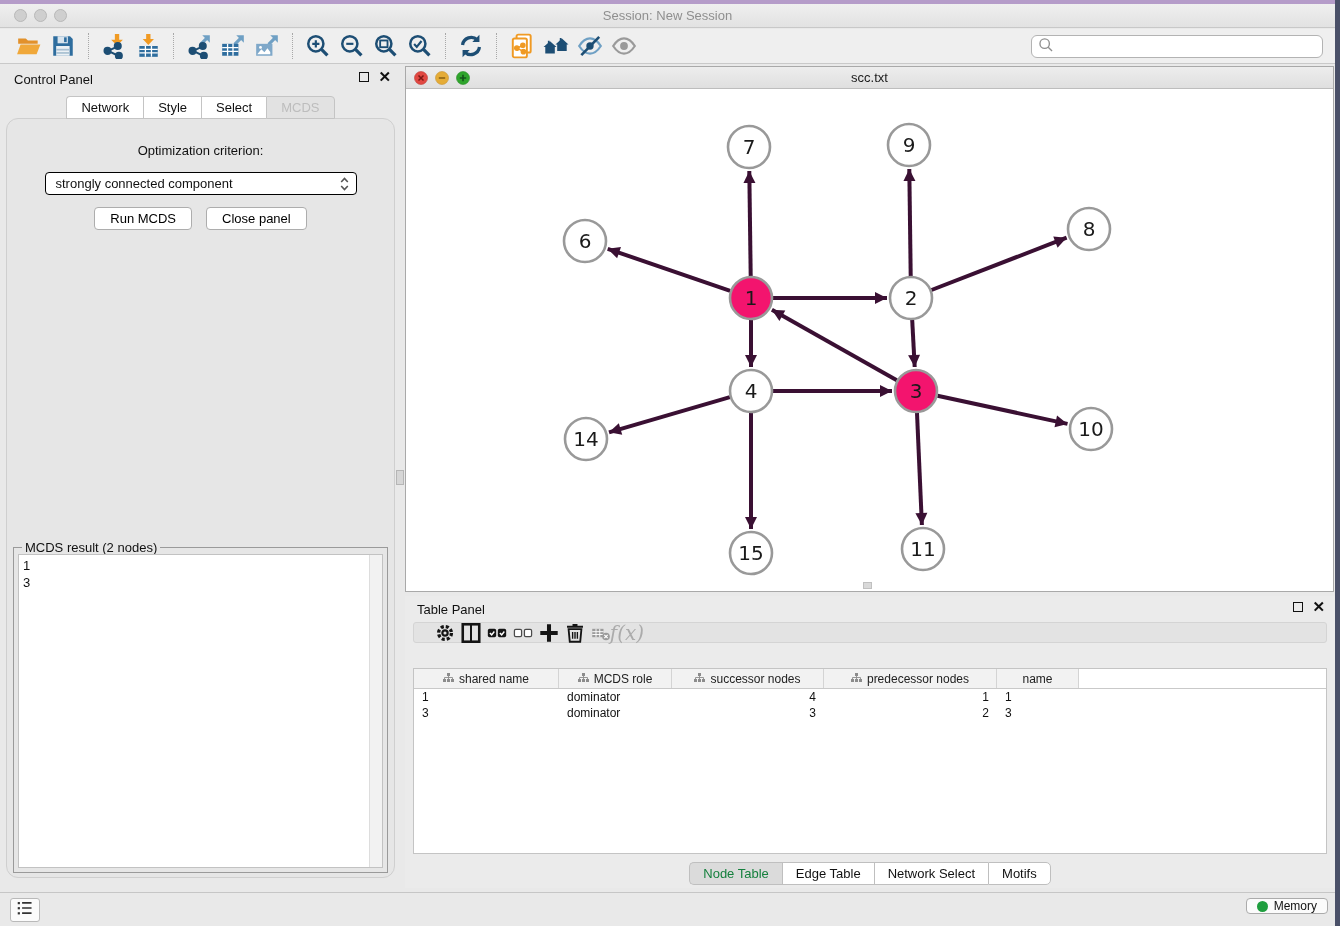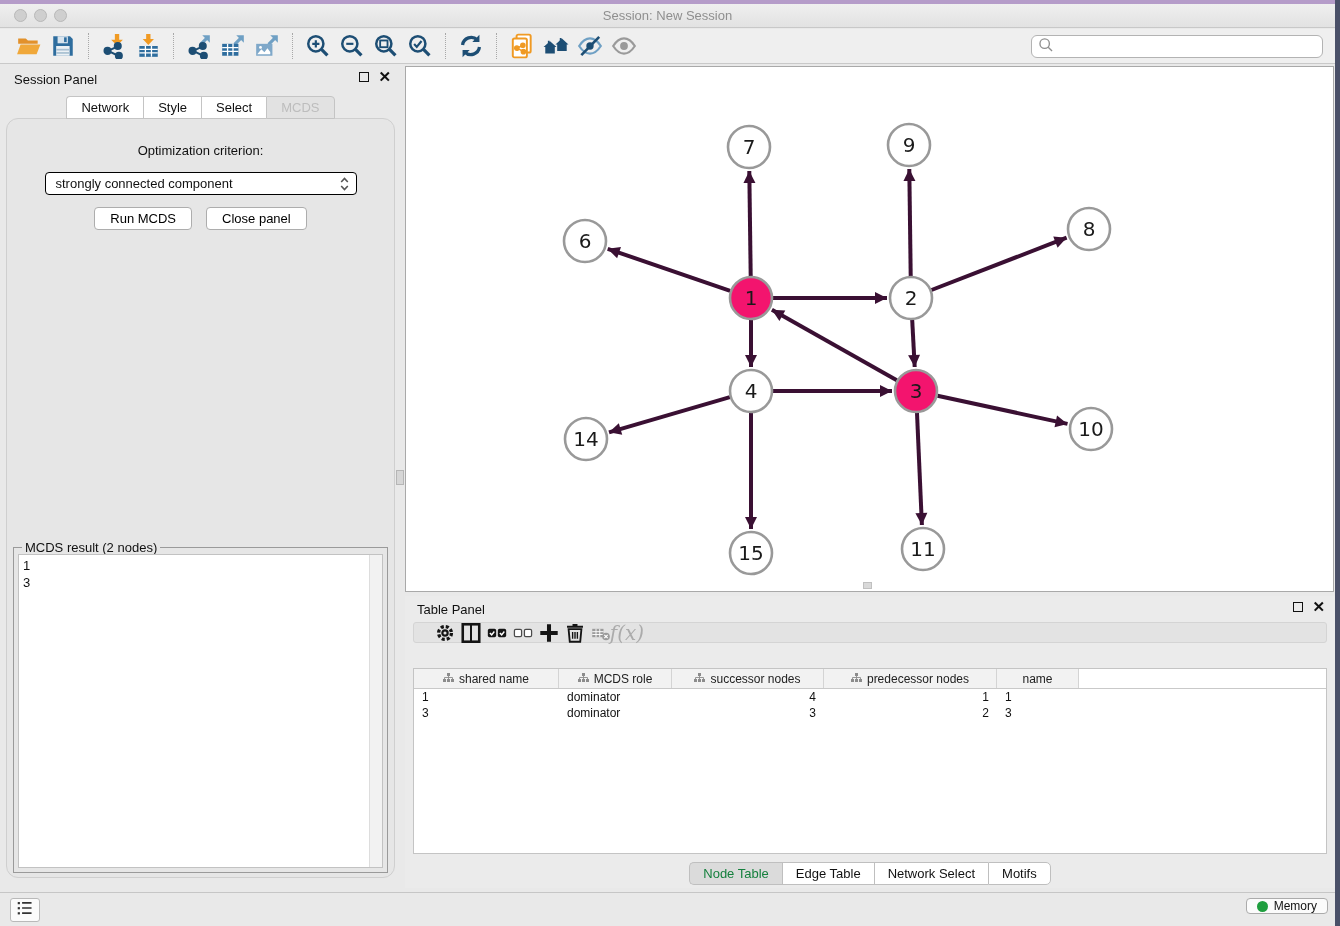--- a/index.html
+++ b/index.html
@@ -271,21 +271,21 @@
       <span id="search-icon-slot"><svg width="16" height="16" viewBox="0 0 18 18">
             <circle cx="7.5" cy="7.5" r="5.3" fill="none" stroke="#8E8E8E" stroke-width="1.5"></circle>
             <path d="M11.5 11.5l4.3 4.3" stroke="#8E8E8E" stroke-width="1.5"></path>
           </svg></span>
       <input type="text" placeholder="" style="">
     </div>
   </div>
 
   <div class="control-panel">
     <div class="panel-head">
-      <span class="ph-title">Session Panel</span>
+      <span class="ph-title">Control Panel</span>
       <span class="ph-btns">
         <span class="float-btn"></span>
         <span class="close-btn">✕</span>
       </span>
     </div>
     <div class="cp-tabs" id="cp-tabs">
         <span class="cp-tab">Network</span>
         <span class="cp-tab">Style</span>
         <span class="cp-tab">Select</span>
         <span class="cp-tab selected">MCDS</span>
@@ -311,20 +311,43 @@
 3
           <div class="mcds-scroll"></div>
         </div>
       </div>
     </div>
   </div>
 
   <div class="divider-grip"></div>
 
   <div class="net-frame">
+    <div class="net-titlebar">
+      <div class="nt-dots">
+        <span>
+          <svg width="14" height="14" viewBox="0 0 14 14">
+              <circle cx="7" cy="7" r="6.5" fill="#E14842" stroke="#C03B36" stroke-width="0.6"></circle>
+              <path d="M4.5 4.5l5 5M9.5 4.5l-5 5" stroke="#7D1714" stroke-width="1.5"></path>
+            </svg>
+        </span>
+        <span>
+          <svg width="14" height="14" viewBox="0 0 14 14">
+              <circle cx="7" cy="7" r="6.5" fill="#E5AC37" stroke="#C79430" stroke-width="0.6"></circle>
+              <path d="M3.8 7h6.4" stroke="#8C6414" stroke-width="1.6"></path>
+            </svg>
+        </span>
+        <span>
+          <svg width="14" height="14" viewBox="0 0 14 14">
+              <circle cx="7" cy="7" r="6.5" fill="#2FA52C" stroke="#268C24" stroke-width="0.6"></circle>
+              <path d="M7 3.8v6.4M3.8 7h6.4" stroke="#14541B" stroke-width="1.6"></path>
+            </svg>
+        </span>
+      </div>
+      <div class="title">scc.txt</div>
+    </div>
     <div class="net-canvas">
       <svg id="graph-svg" width="927" height="503" viewBox="0 0 927 503">
           <defs>
             <marker id="arrow" viewBox="0 0 16 16" refX="14" refY="8" markerWidth="16" markerHeight="16" markerUnits="userSpaceOnUse" orient="auto">
               <path d="M2 2L14 8L2 14Z" fill="#3A1033"></path>
             </marker>
           </defs>
           <line x1="344.7" y1="187.0" x2="343.3" y2="82.0" stroke="#3A1033" stroke-width="4" marker-end="url(#arrow)"></line>
           <line x1="324.2" y1="201.9" x2="201.7" y2="159.8" stroke="#3A1033" stroke-width="4" marker-end="url(#arrow)"></line>
           <line x1="367.0" y1="209.0" x2="481.0" y2="209.0" stroke="#3A1033" stroke-width="4" marker-end="url(#arrow)"></line>

